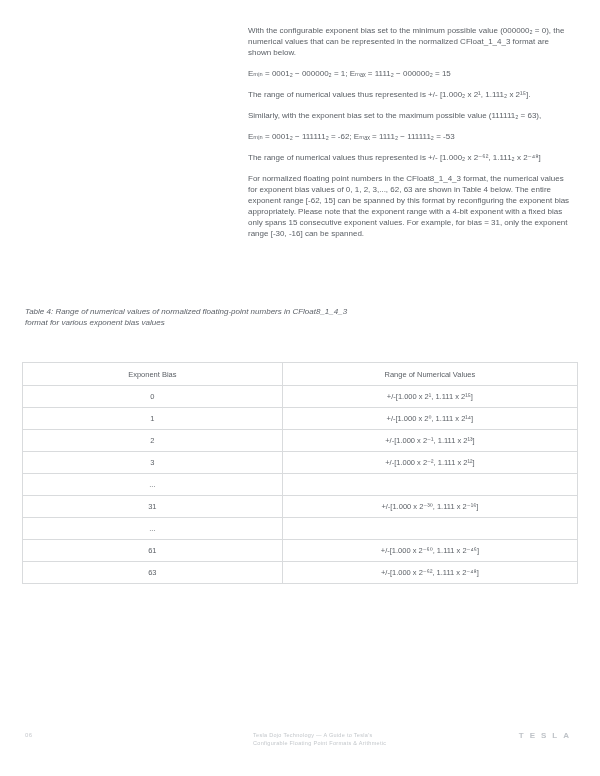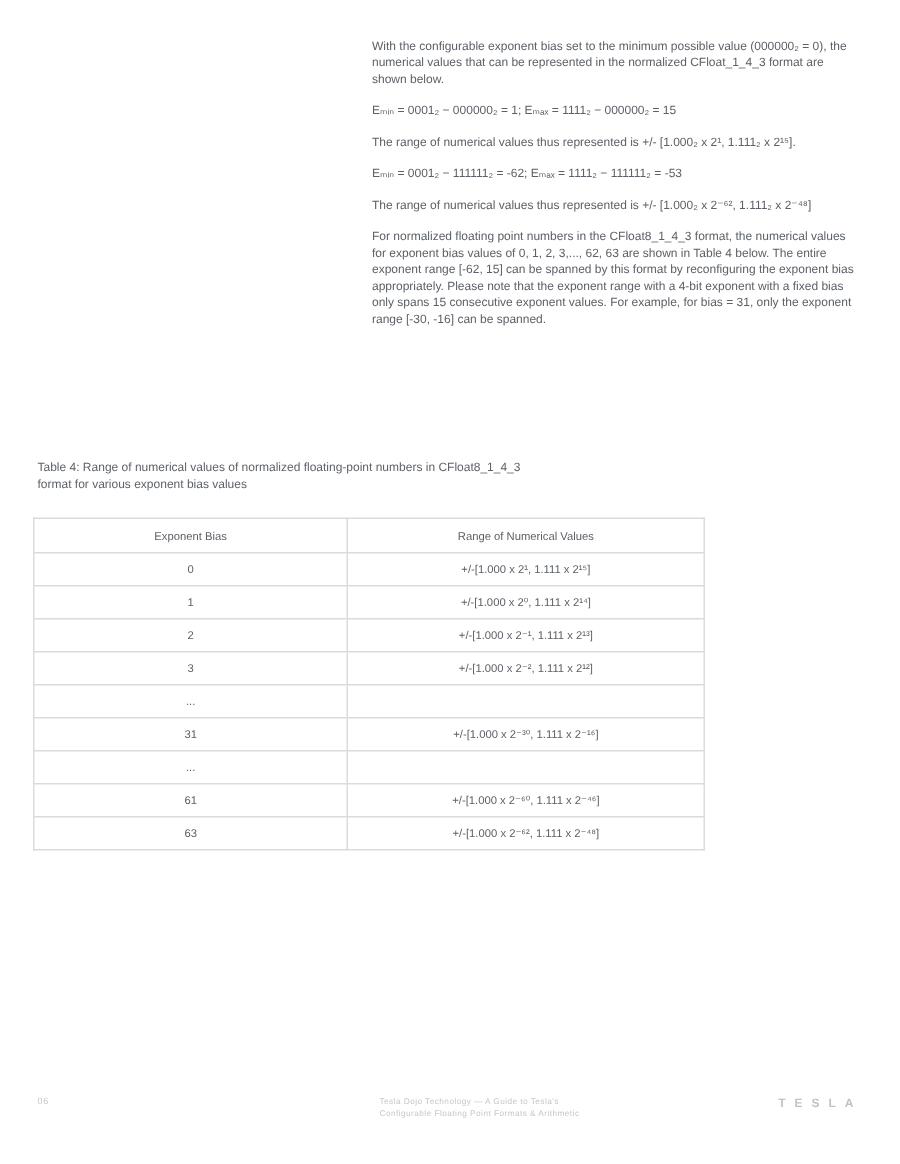--- a/index.html
+++ b/index.html
@@ -27,28 +27,29 @@
   }
   .intro p { margin: 0 0 10px 0; }
   
   .table-caption {
     position: absolute;
     left: 25px;
     top: 306px;
     width: 332px;
     font-size: 8px;
     line-height: 11px;
+    font-style: italic;
     color: #5e636a;
   }
   
   .bias-table {
     position: absolute;
     left: 22px;
-    top: 345px;
-    width: 448px;
+    top: 362px;
+    width: 556px;
     border-collapse: collapse;
     table-layout: fixed;
   }
   .bias-table th, .bias-table td {
     border: 1px solid #d9dbdd;
     text-align: center;
     vertical-align: middle;
     font-size: 7.5px;
     color: #5c6167;
     font-weight: 400;
@@ -88,20 +89,21 @@
 </style>
 </head>
 <body>
 
 <div class="page">
 
   <div class="intro">
     <p>With the configurable exponent bias set to the minimum possible value (000000₂ = 0), the numerical values that can be represented in the normalized CFloat_1_4_3 format are shown below.</p>
     <p>Eₘᵢₙ = 0001₂ − 000000₂ = 1; Eₘₐₓ = 1111₂ − 000000₂ = 15</p>
     <p>The range of numerical values thus represented is +/- [1.000₂ x 2¹, 1.111₂ x 2¹⁵].</p>
+    <p>Similarly, with the exponent bias set to the maximum possible value (111111₂ = 63),</p>
     <p>Eₘᵢₙ = 0001₂ − 111111₂ = -62; Eₘₐₓ = 1111₂ − 111111₂ = -53</p>
     <p>The range of numerical values thus represented is +/- [1.000₂ x 2⁻⁶², 1.111₂ x 2⁻⁴⁸]</p>
     <p>For normalized floating point numbers in the CFloat8_1_4_3 format, the numerical values for exponent bias values of 0, 1, 2, 3,..., 62, 63 are shown in Table 4 below. The entire exponent range [-62, 15] can be spanned by this format by reconfiguring the exponent bias appropriately. Please note that the exponent range with a 4-bit exponent with a fixed bias only spans 15 consecutive exponent values. For example, for bias = 31, only the exponent range [-30, -16] can be spanned.</p>
   </div>
 
   <div class="table-caption">Table 4: Range of numerical values of normalized floating-point numbers in CFloat8_1_4_3 format for various exponent bias values</div>
 
   <table class="bias-table">
     <thead>
       <tr>

